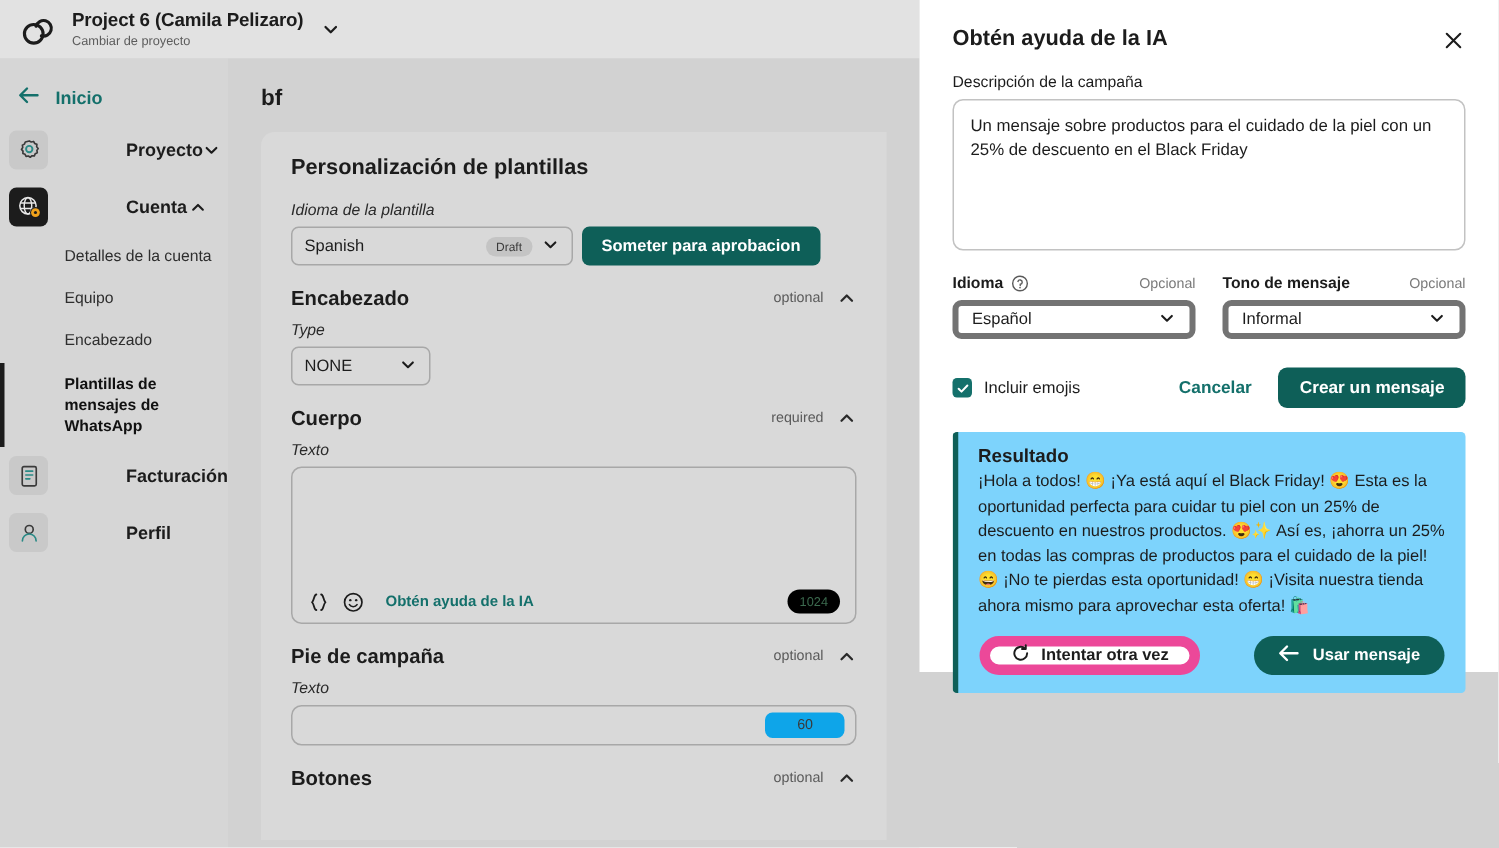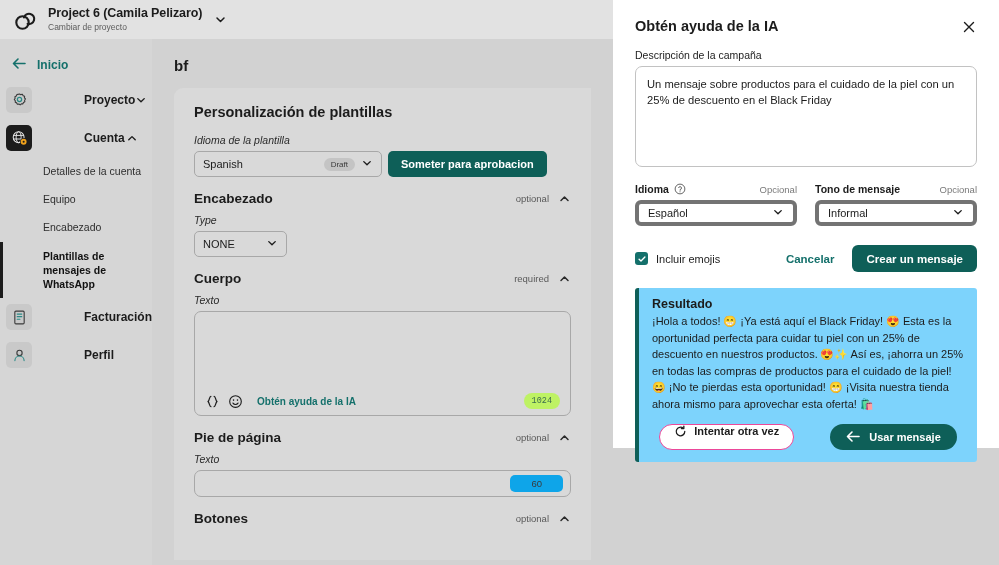--- a/index.html
+++ b/index.html
@@ -97,21 +97,21 @@
   .ta-footer {
     position:absolute; left:0; bottom:0; width:100%; height:28px;
     display:flex; align-items:center; padding:0 10px;
   }
   .ta-icon { color:#1c1c1c; margin-right:8px; display:flex; cursor:pointer; }
   .ai-link {
     font-size:10px; font-weight:700; color:#14706b; cursor:pointer; margin-left:6px;
   }
   .counter {
     margin-left:auto; font-size:8.5px; color:#3c6b4f;
-    background:#bef264; padding:3px 8px; border-radius:9px;font-family:Liberation Mono, monospace;
+    background:#000000; padding:3px 8px; border-radius:9px;
   }
   .input-small {
     border:1px solid #a8a8a8; border-radius:7px; background:#d9d9d9;
     height:27px; display:flex; align-items:center; justify-content:flex-end;
     padding-right:7px;
   }
   .counter-gray {
     font-size:9.5px; color:#3a3a3a; background:#0ea5e9;
     padding:3px 21px; border-radius:5px;
   }
@@ -163,22 +163,22 @@
   .result-box {
     margin-top:16px; background:#7dd3fc; border-left:4px solid #0e5f58;
     border-radius:3px; padding:9px 13px 12px 13px;
   }
   .result-title { font-size:12.5px; font-weight:700; color:#1c1c1c; margin-bottom:2px; }
   .result-text { font-size:11px; color:#1c1c1c; line-height:1.5; }
   .result-actions {
     display:flex; align-items:center; justify-content:center; gap:36px; margin-top:12px;
   }
   .btn-retry {
-    height:26px; background:#fff; border:1px solid #ec4899; border-radius:13px;
-    display:flex; gap:7px; padding:0 14px; cursor:pointer;
+    height:26px; background:#fff; border:7px solid #ec4899; border-radius:13px;
+    display:flex; align-items:center; gap:7px; padding:0 14px; cursor:pointer;
     font-size:11px; font-weight:700; color:#1c1c1c;
     font-family:"Liberation Sans", sans-serif;
   }
   .btn-use {
     height:26px; background:#0e5f58; border:none; border-radius:13px;
     display:flex; align-items:center; gap:8px; padding:0 16px; cursor:pointer;
     font-size:11px; font-weight:700; color:#fff;
     font-family:"Liberation Sans", sans-serif;
   }
 </style>
@@ -343,21 +343,21 @@
               <circle cx="10.1" cy="6.5" r="0.85" fill="#1c1c1c"></circle>
               <path d="M5.3 9.7 a3.2 3.2 0 0 0 5.4 0" fill="none" stroke="#1c1c1c" stroke-width="1.2" stroke-linecap="round"></path>
             </svg>
           </span>
           <span class="ai-link">Obtén ayuda de la IA</span>
           <span class="counter">1024</span>
         </div>
       </div>
 
       <div class="sec-head">
-        <span class="sec-title">Pie de página</span>
+        <span class="sec-title">Pie de campaña</span>
         <span class="sec-flag">optional</span>
         <span class="sec-caret">
           <svg width="13" height="13" viewBox="0 0 13 13">
               <path d="M3 8.5 L6.5 5 L10 8.5" fill="none" stroke="#2a2a2a" stroke-width="1.5" stroke-linecap="round" stroke-linejoin="round"></path>
             </svg>
         </span>
       </div>
       <div class="field-label">Texto</div>
       <div class="input-small">
         <span class="counter-gray">60</span>

